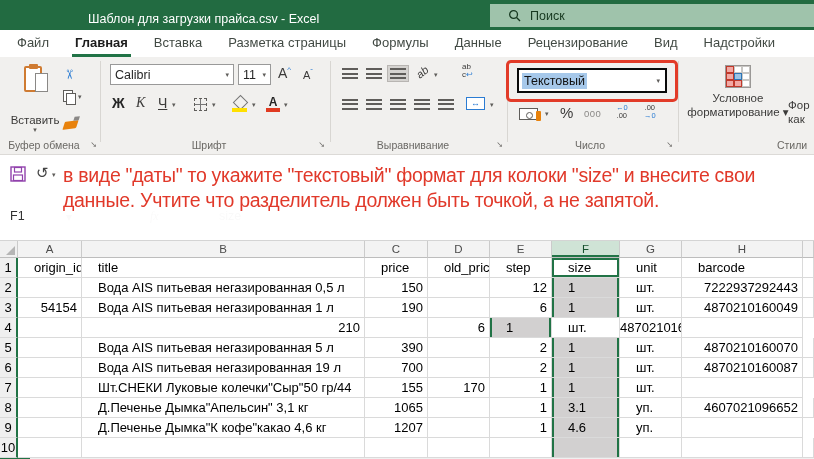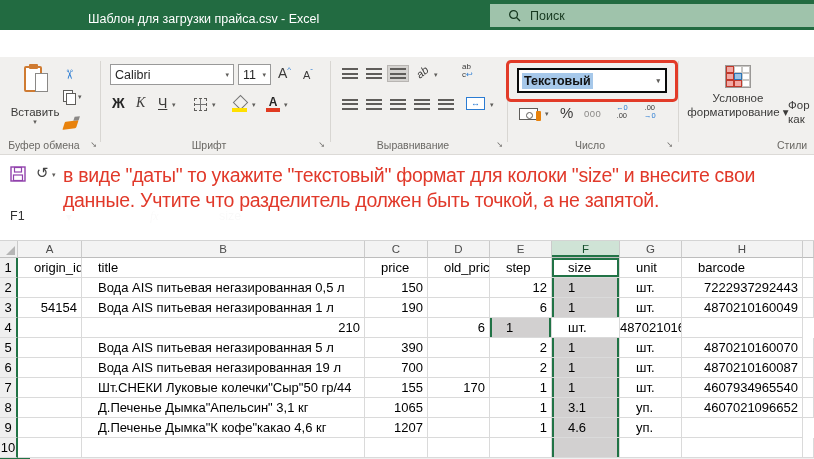--- a/index.html
+++ b/index.html
@@ -26,21 +26,21 @@
   .lch::before{content:"↘";}
   .cr{font-size:7px; color:#5f5d5a;}
   .cr::before{content:"▾";}
 
   
   .paste{position:absolute; left:8px; top:5px; width:54px; height:80px; text-align:center; font-size:11.5px; color:#3b3a39;}
   .clip{position:relative; display:inline-block; width:26px; height:32px; margin-top:2px;}
   .clipback{position:absolute; left:2px; top:2px; width:18px; height:26px; border:2px solid #cf7b32; border-radius:2px; background:#fff;}
   .clipclip{position:absolute; left:7px; top:0; width:9px; height:5px; background:#cf7b32; border-radius:1px;}
   .clippage{position:absolute; right:0; top:9px; width:13px; height:19px; background:#fff; border:1px solid #8a8886;}
-  .plbl{display:block; margin-top:8px;}
+  .plbl{display:block; margin-top:16px;}
   .paste .cr{display:block; margin-top:0;}
   .cut{position:absolute; left:64px; top:10px; font-size:13px; color:#2b7cd3; transform:rotate(90deg);}
   .cut::before{content:"✂";}
   .copy{position:absolute; left:63px; top:33px; display:flex; align-items:center; gap:3px;}
   .copyic{position:relative; width:12px; height:14px;}
   .copyic::before{content:""; position:absolute; left:0; top:0; width:8px; height:10px; border:1px solid #5f5d5a; background:#fff;}
   .copyic::after{content:""; position:absolute; left:3px; top:3px; width:8px; height:10px; border:1px solid #5f5d5a; background:#fff;}
   .painter{position:absolute; left:64px; top:58px;}
   .paintic{display:inline-block; width:13px; height:8px; background:#e8820c; transform:skewX(-25deg) rotate(-8deg); border-radius:1px;}
   .paintic::before{content:""; display:block; width:5px; height:4px; background:#8a8886; margin:-4px 0 0 8px;}
@@ -75,21 +75,21 @@
   .orient{position:absolute; left:416px; top:9px; font-size:11px; font-style:italic; color:#3b3a39; transform:rotate(-40deg);}
   .orient-cr{position:absolute; left:434px; top:14px;}
   .wrap{position:absolute; left:462px; top:6px; font-size:8px; line-height:8px; color:#3b3a39; text-align:left;}
   .wrap b{color:#2b7cd3; font-weight:normal;}
   .merge{position:absolute; left:466px; top:40px; width:19px; height:13px; border:1px solid #2b7cd3; background:#fff; color:#2b7cd3; font-size:9px; line-height:11px; text-align:center;}
   .merge::before{content:"↔";}
   .merge-cr{position:absolute; left:490px; top:44px;}
 
   
   .redbox{position:absolute; left:506px; top:3px; width:172px; height:42px; border:3px solid var(--red); border-radius:5px; z-index:6;}
-  .numfmt{position:absolute; left:517px; top:11px; width:150px; height:25px; border:2px solid #0a0a0a; background:#fff; display:flex; align-items:center; justify-content:space-between; padding:0 5px 0 3px; z-index:5;font-weight:bold;}
+  .numfmt{position:absolute; left:517px; top:11px; width:150px; height:25px; border:2px solid #0a0a0a; background:#fff; display:flex; align-items:center; justify-content:space-between; padding:0 5px 0 3px; z-index:5;}
   .numfmt .selval{background:#a6c8ea; font-size:12.5px; color:#111; padding:1px 2px;}
   .bank{position:absolute; left:519px; top:51px; width:19px; height:12px; border:1px solid #5f5d5a; background:#fff;}
   .bank::before{content:""; position:absolute; left:6px; top:3px; width:5px; height:5px; border:1px solid #5f5d5a; border-radius:50%;}
   .bank::after{content:""; position:absolute; right:-4px; top:2px; width:5px; height:10px; background:#e8820c; border-radius:1px;}
   .bank-cr{position:absolute; left:545px; top:53px;}
   .pct{position:absolute; left:560px; top:47px; font-size:15px; color:#3b3a39;}
   .thou{position:absolute; left:584px; top:51px; font-size:9.5px; color:#8a8886; letter-spacing:0.5px;}
   .decs{position:absolute; top:47px; font-size:7.5px; line-height:8px; color:#3b3a39; text-align:center;}
   .decs b{color:#2b7cd3; font-weight:normal;}
   .inc{left:616px;} .dec{left:644px;}
@@ -141,20 +141,31 @@
     <div class="wtitle">Шаблон для загрузки прайса.csv  -  Excel</div>
     <div class="search">
       <svg width="13" height="13" viewBox="0 0 14 14">
         <circle cx="6" cy="6" r="4.2" fill="none" stroke="#16381f" stroke-width="1.4"></circle>
         <line x1="9.2" y1="9.2" x2="13" y2="13" stroke="#16381f" stroke-width="1.4"></line>
       </svg>
       <span>Поиск</span>
     </div>
   </div>
 
+  <div class="tabrow">
+      <div class="tab">Файл</div>
+      <div class="tab active">Главная</div>
+      <div class="tab">Вставка</div>
+      <div class="tab">Разметка страницы</div>
+      <div class="tab">Формулы</div>
+      <div class="tab">Данные</div>
+      <div class="tab">Рецензирование</div>
+      <div class="tab">Вид</div>
+      <div class="tab">Надстройки</div>
+    </div>
 
   <div class="ribbon">
     <div class="vsep" style="left:100px"></div>
     <div class="vsep" style="left:330px"></div>
     <div class="vsep" style="left:507px"></div>
     <div class="vsep" style="left:678px"></div>
 
     <div class="paste">
       <span class="clip">
         <span class="clipback"></span><span class="clipclip"></span><span class="clippage"></span>
@@ -357,21 +368,20 @@
         </div>
         <div class="grid-cols srow">
           <div class="rh">7</div>
           <div class="cell ar"></div>
           <div class="cell al">Шт.СНЕКИ Луковые колечки"Сыр"50 гр/44</div>
           <div class="cell ar">155</div>
           <div class="cell ar">170</div>
           <div class="cell ar">1</div>
           <div class="cell al f-sel">1</div>
           <div class="cell al">шт.</div>
-          <div class="cell ar">4607934965540</div>
           <div></div>
         </div>
         <div class="grid-cols srow">
           <div class="rh">8</div>
           <div class="cell ar"></div>
           <div class="cell al">Д.Печенье Дымка"Апельсин" 3,1 кг</div>
           <div class="cell ar">1065</div>
           <div class="cell ar"></div>
           <div class="cell ar">1</div>
           <div class="cell al f-sel">3.1</div>

